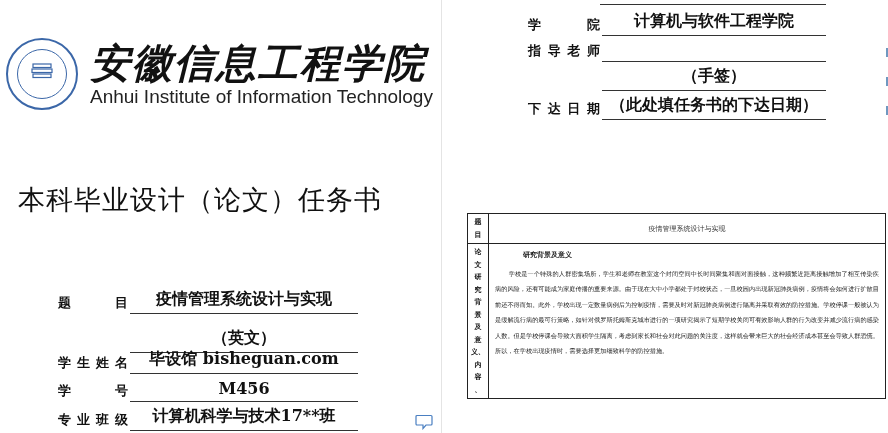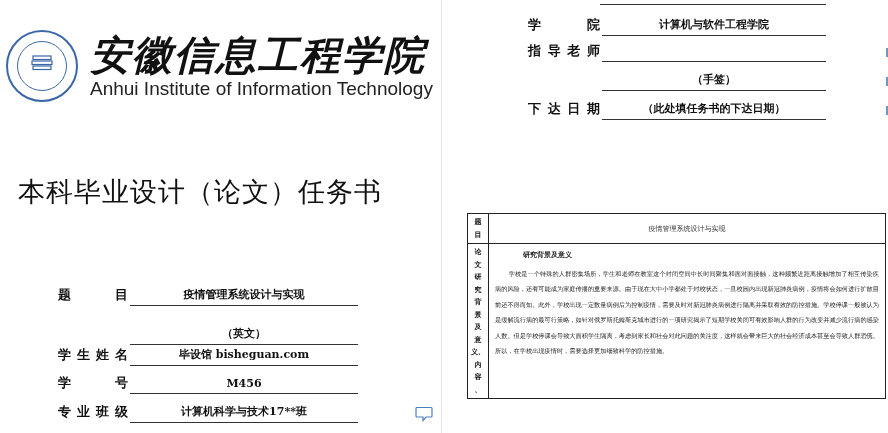--- a/index.html
+++ b/index.html
@@ -1,34 +1,34 @@
 <!DOCTYPE html>
 <html><head>
 <meta charset="utf-8">
 <style>
   html, body { margin:0; padding:0; background:#ffffff; }
   body { width:888px; height:433px; position:relative; overflow:hidden; font-family:"DejaVu Serif", serif; color:#111; }
 
-  .page-left { position:absolute; left:0; top:8px; width:440px; height:369px; background:#fff; }
+  .page-left { position:absolute; left:0; top:16px; width:440px; height:369px; background:#fff; }
   .divider { position:absolute; left:441px; top:0; width:1px; height:433px; background:#e4e4e4; }
   .page-right { position:absolute; left:442px; top:0; width:446px; height:433px; background:#fff; }
 
   
   .logo-seal { position:absolute; left:6px; top:22px; width:72px; height:72px; border-radius:50%; border:2px solid #3b67a8; box-sizing:border-box; }
   .logo-seal .inner { position:absolute; left:9px; top:9px; width:50px; height:50px; border-radius:50%; border:1.5px solid #3b67a8; box-sizing:border-box; }
   .logo-seal .books { position:absolute; left:13px; top:13px; width:22px; height:16px; }
   .logo-cn { position:absolute; left:90px; top:20px; font-family:"DejaVu Serif", serif; font-size:40px; font-weight:bold; font-style:italic; letter-spacing:2px; color:#111; white-space:nowrap; }
   .logo-en { position:absolute; left:90px; top:70px; font-family:"Liberation Sans", sans-serif; font-size:19px; color:#222; white-space:nowrap; }
 
   .doc-title { position:absolute; left:18px; top:166px; font-family:Liberation Sans, sans-serif; font-size:27px; color:#111; letter-spacing:1px; white-space:nowrap; }
 
   .field-row { position:absolute; left:58px; height:22px; width:270px; }
   .field-label { position:absolute; left:0; bottom:2px; font-family:"DejaVu Sans", sans-serif; font-size:13px; font-weight:bold; width:70px; display:flex; justify-content:space-between; }
   .field-line { position:absolute; left:72px; width:228px; bottom:0; border-bottom:1px solid #333; }
-  .field-value { position:absolute; left:72px; width:228px; bottom:4px; text-align:center; font-size:11px; font-weight:bold; white-space:nowrap; }
+  .field-value { position:absolute; left:72px; width:228px; bottom:4px; text-align:center; font-size:16px; font-weight:bold; white-space:nowrap; }
 
   .comment-icon { position:absolute; width:18px; height:16px; }
 
   
   .rfield { position:absolute; left:528px; height:22px; width:300px; }
   .rfield .field-label { width:72px; }
   .rfield .field-line { left:74px; width:224px; }
   .rfield .field-value { left:74px; width:224px; }
   .top-line { position:absolute; left:600px; top:4px; width:226px; border-bottom:1px solid #333; }
 

